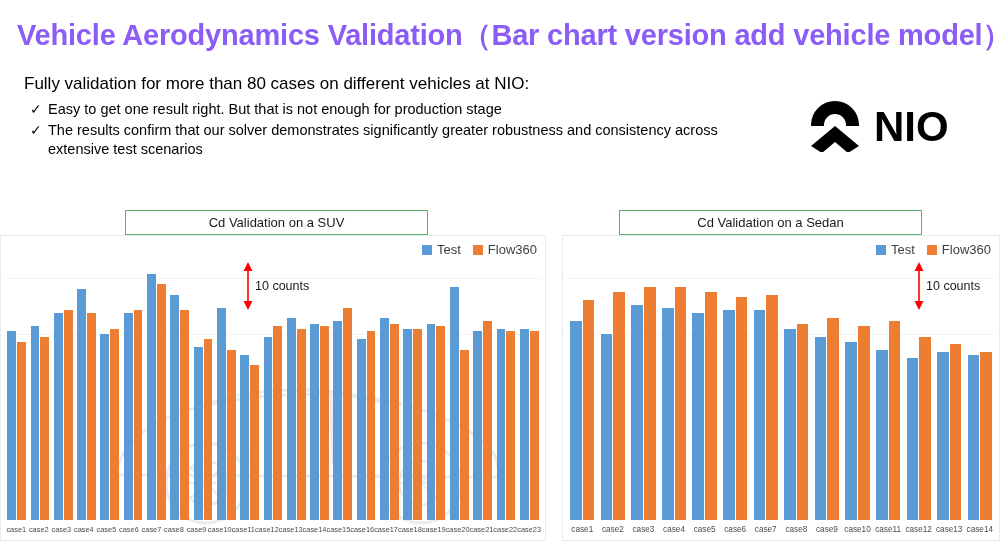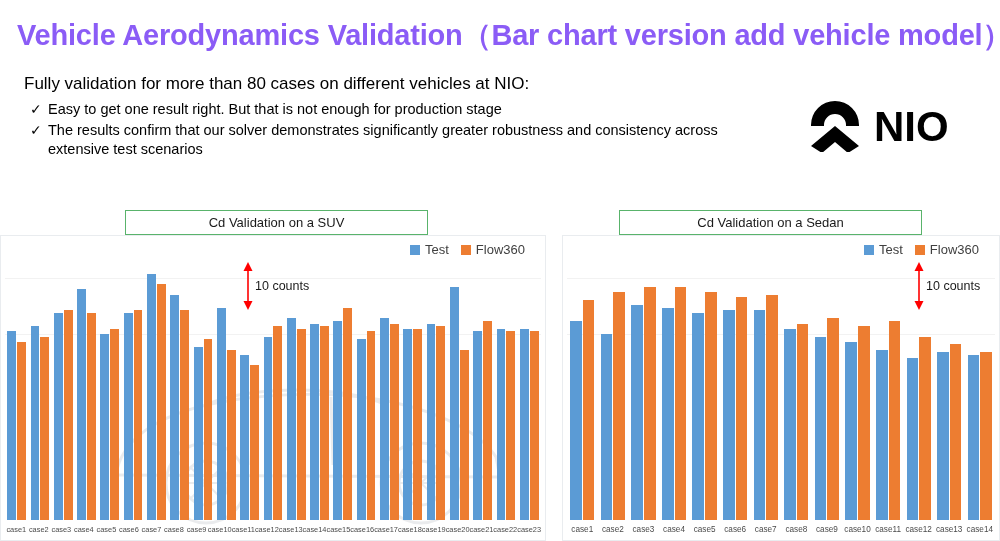--- a/index.html
+++ b/index.html
@@ -98,21 +98,21 @@
     color: #1a1a1a;
     z-index: 6;
   }
   #title-box-left  { left: 125px; width: 303px; }
   #title-box-right { left: 619px; width: 303px; }
 
   
   .legend {
     position: absolute;
     top: 6px;
-    right: 20px;
+    right: 8px;
     display: flex;
     align-items: center;
     gap: 12px;
     z-index: 5;
     margin-left: 21px;
   }
   .legend-item { display: flex; align-items: center; gap: 5px; }
   .legend-swatch { width: 10px; height: 10px; display: inline-block; }
   .legend-label { font-size: 13px; color: #404040; }
 

